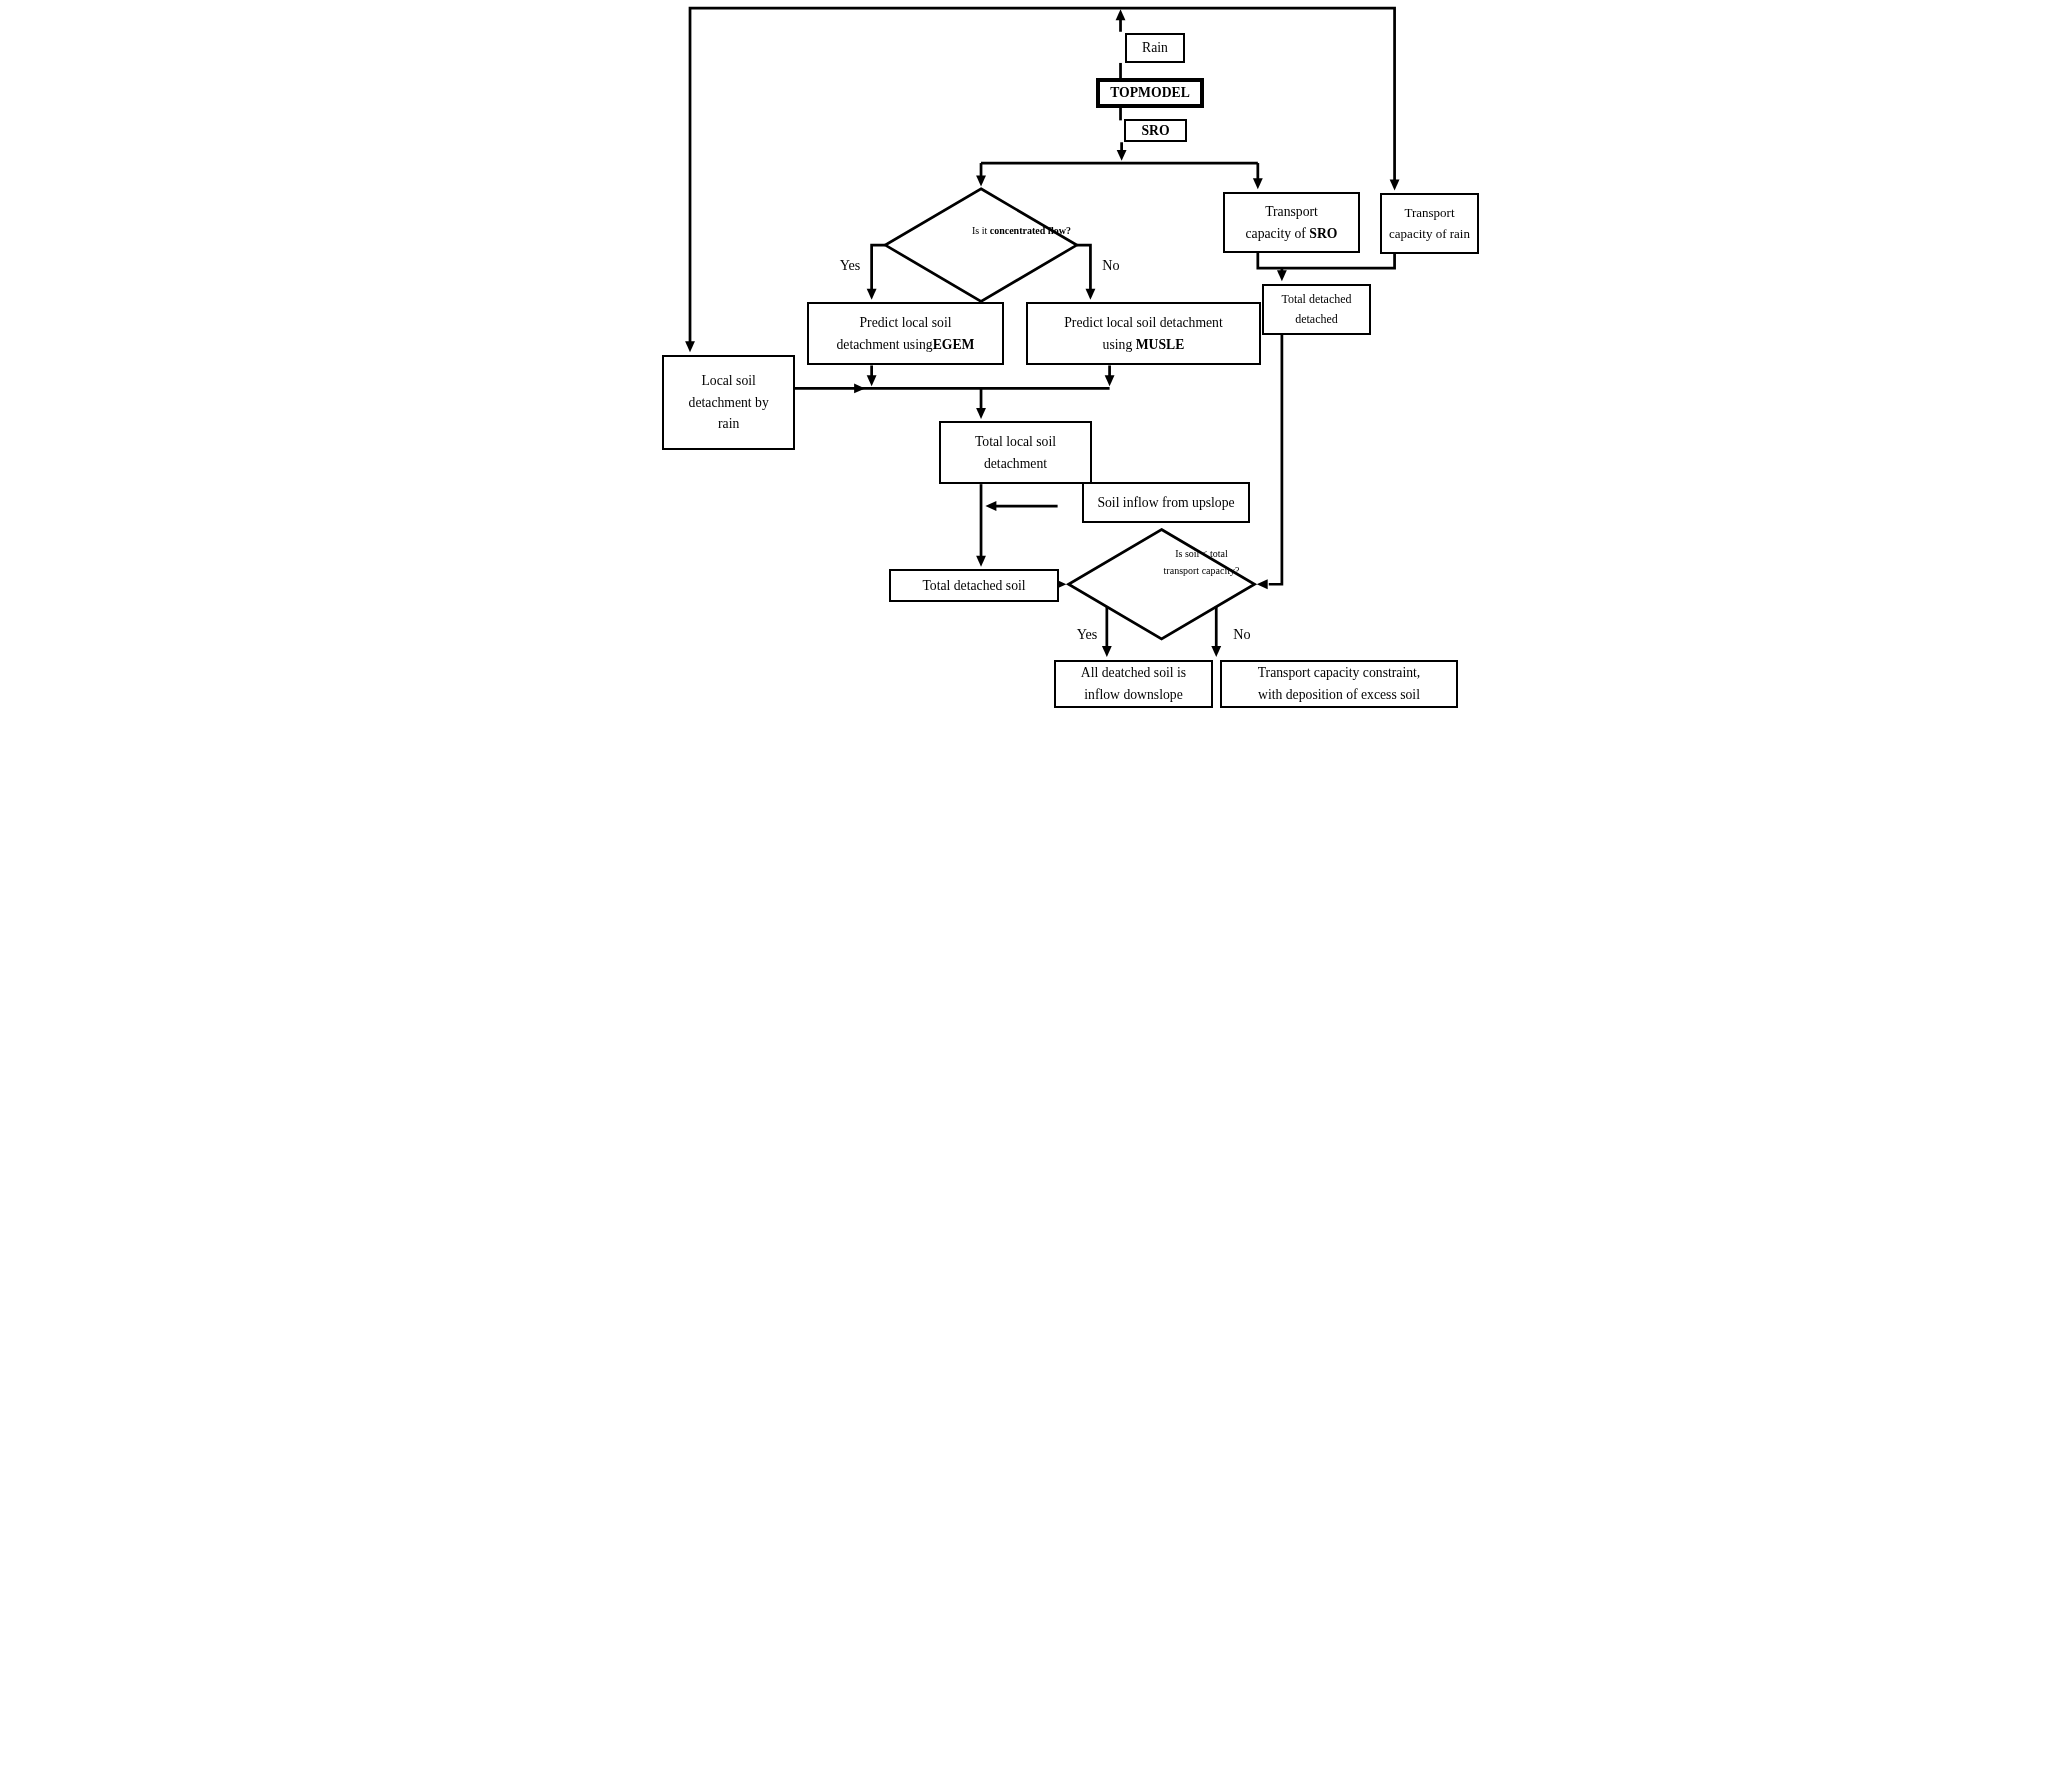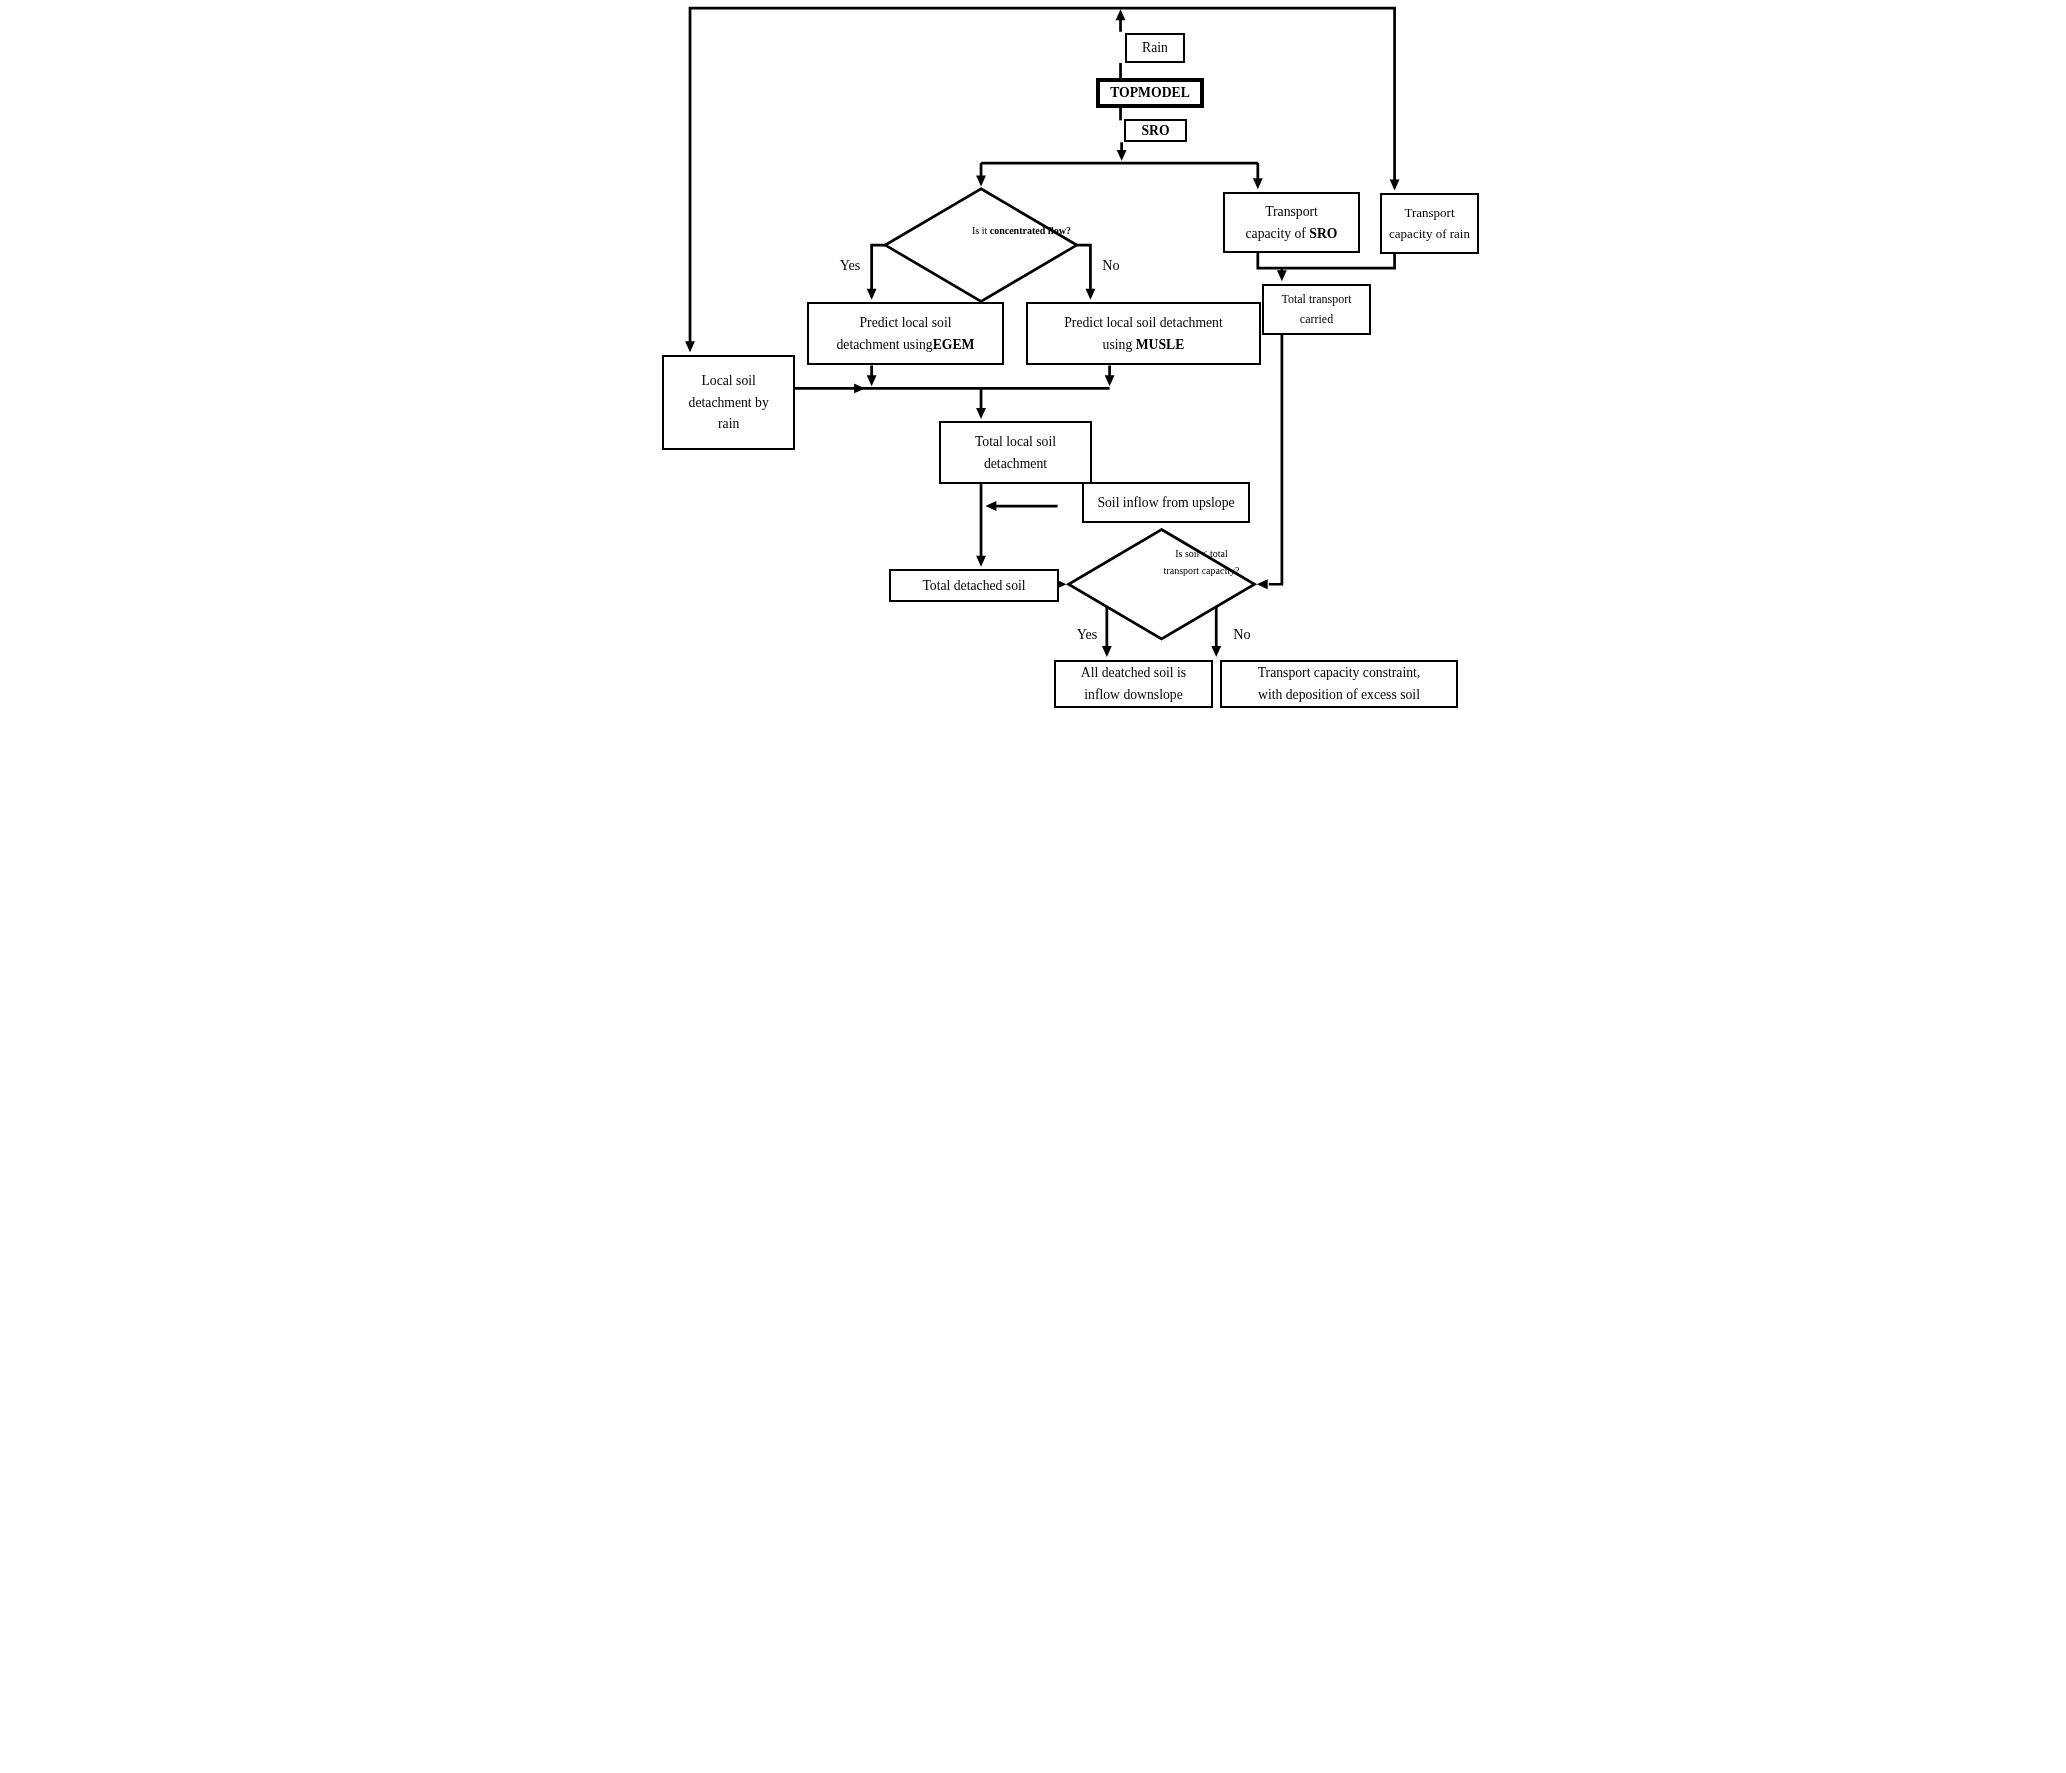--- a/index.html
+++ b/index.html
@@ -117,22 +117,22 @@
     <span class="ln">Transport</span>
     <span class="ln"><span>capacity of </span><b>SRO</b></span>
   </div>
 
   <div class="box" style="left:726px;top:193px;width:99px;height:61px;font-size:13px;">
     <span class="ln">Transport</span>
     <span class="ln">capacity of rain</span>
   </div>
 
   <div class="box small" style="left:608px;top:284px;width:109px;height:51px;">
-    <span class="ln">Total transport</span>
-    <span class="ln">carried</span>
+    <span class="ln">Total detached</span>
+    <span class="ln">detached</span>
   </div>
 
   <div class="box" style="left:8.2px;top:355px;width:133px;height:95px;">
     <span class="ln">Local soil</span>
     <span class="ln">detachment by</span>
     <span class="ln">rain</span>
   </div>
 
   <div class="box" style="left:285px;top:421px;width:153px;height:63px;">
     <span class="ln">Total local soil</span>

